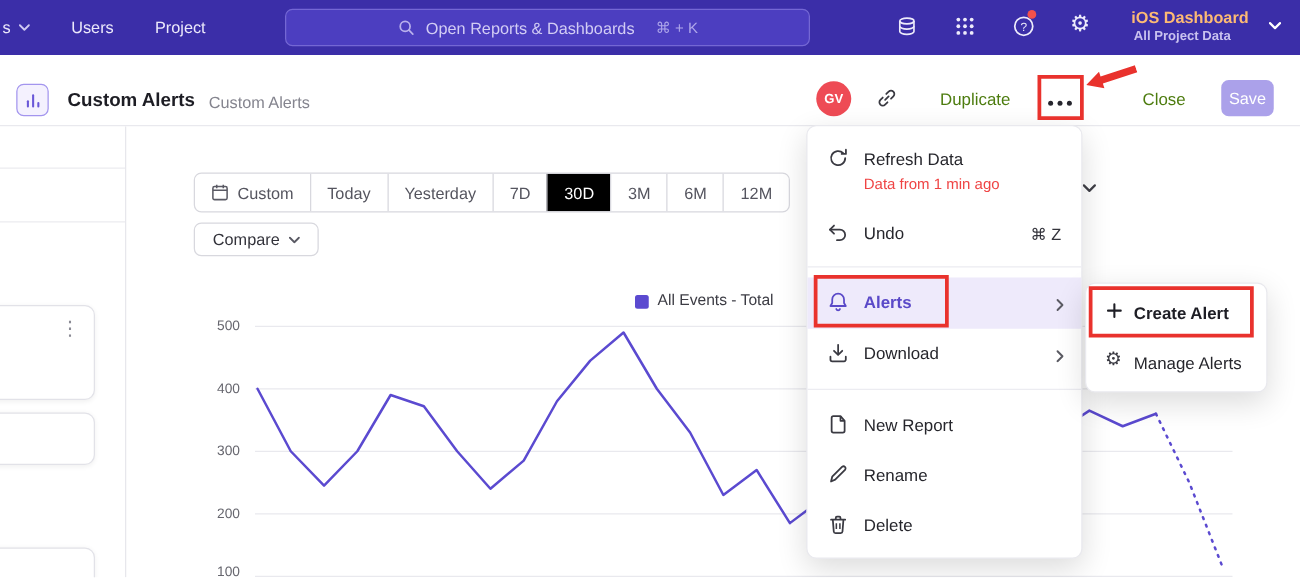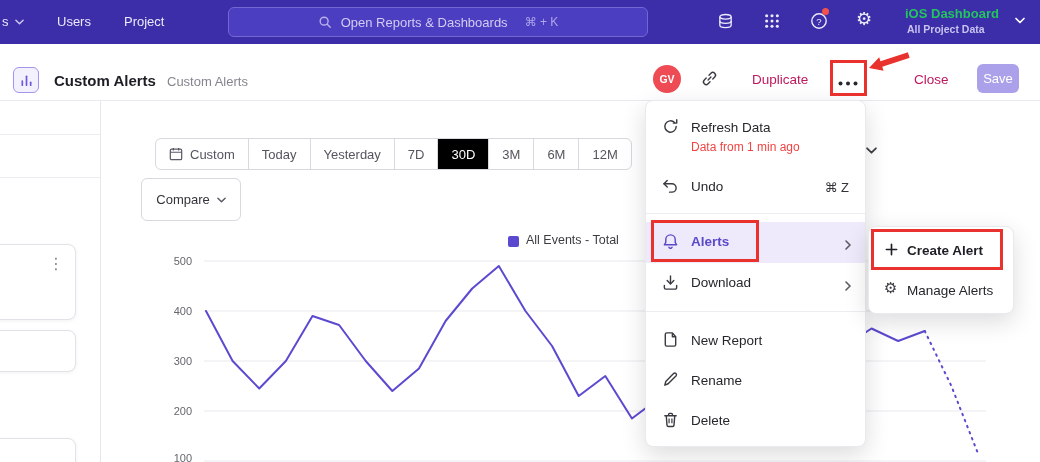--- a/index.html
+++ b/index.html
@@ -11,33 +11,33 @@
   
   .topnav{position:absolute;left:0;top:0;width:1040px;height:44px;background:#3b2ea8;z-index:10;}
   .nav-link{position:absolute;top:14px;font-size:13px;color:#ece9fb;white-space:nowrap;}
   .searchbar{position:absolute;left:228px;top:7px;width:420px;height:30px;box-sizing:border-box;
     background:#4c3ec0;border:1px solid #7467d4;border-radius:6px;display:flex;align-items:center;
     justify-content:center;gap:9px;}
   .search-text{font-size:13px;color:#d2ccf4;}
   .search-kbd{font-size:12px;color:#aea6ea;margin-left:8px;}
   .nav-icon{position:absolute;color:#edebfb;line-height:1;}
   .notif-dot{position:absolute;left:822px;top:8px;width:7px;height:7px;border-radius:50%;background:#f4514b;}
-  .proj-title{position:absolute;left:905px;top:6px;font-size:13px;font-weight:700;color:#22c55e;}
+  .proj-title{position:absolute;left:905px;top:6px;font-size:13px;font-weight:700;color:#fdba74;}
   .proj-sub{position:absolute;left:907px;top:23px;font-size:10.5px;font-weight:600;color:#c9c2ef;}
 
   
   .header{position:absolute;left:0;top:44px;width:1040px;height:57px;background:#fff;
     border-bottom:1px solid #e9e9ee;box-sizing:border-box;z-index:10;}
   .appicon{position:absolute;left:13px;top:67px;width:26px;height:26px;box-sizing:border-box;
     border:1.5px solid #a395ee;border-radius:6px;background:#f4f1fe;display:flex;align-items:center;justify-content:center;color:#6a58d8;z-index:11;}
   .page-title{position:absolute;left:54px;top:72px;font-size:15px;font-weight:700;color:#1d1d24;z-index:11;}
   .breadcrumb{position:absolute;left:167px;top:74px;font-size:13px;color:#85858f;z-index:11;}
   .avatar{position:absolute;left:653px;top:65px;width:28px;height:28px;border-radius:50%;background:#ee4b55;
     color:#fff;font-size:10.5px;font-weight:700;display:flex;align-items:center;justify-content:center;z-index:11;}
-  .hdr-act{position:absolute;font-size:13.5px;color:#be185d;z-index:11;}
+  .hdr-act{position:absolute;font-size:13.5px;color:#4d7c0f;z-index:11;}
 
   .save-btn{position:absolute;left:977px;top:64px;width:42px;height:29px;border-radius:6px;background:#aba1ea;
     color:#fff;font-size:13px;display:flex;align-items:center;justify-content:center;z-index:11;}
 
   
   .side-border{position:absolute;left:100px;top:101px;width:1px;height:361px;background:#e7e7ec;}
   .side-line{position:absolute;left:0;width:100px;height:1px;background:#ececf0;}
   .side-card{position:absolute;left:-28px;width:104px;box-sizing:border-box;background:#fff;
     border:1px solid #e2e2e8;border-radius:8px;box-shadow:0 1px 4px rgba(0,0,0,.06);}
   .kebab{position:absolute;left:48px;top:256px;font-size:16px;color:#8a8a94;line-height:1;}
@@ -144,21 +144,21 @@
       </div>
   </div>
 
   <span class="abs chev" style="left:866px;top:147px;z-index:5;color:#3f3f47" data-interactable="true">
     <svg viewBox="0 0 10 6" width="11" height="7">
         <path d="M1 1l4 4 4-4" fill="none" stroke="currentColor" stroke-width="1.6" stroke-linecap="round" stroke-linejoin="round"></path>
       </svg>
   </span>
 
 
-  <div class="btn" style="left:141px;top:178px;width:100px;height:43px" data-interactable="true">
+  <div class="btn" style="left:155px;top:178px;width:100px;height:27px" data-interactable="true">
     <span data-interactable="false">Compare</span>
     <span class="chev" data-interactable="false">
       <svg viewBox="0 0 10 6" width="9" height="6">
           <path d="M1 1l4 4 4-4" fill="none" stroke="currentColor" stroke-width="1.6" stroke-linecap="round" stroke-linejoin="round"></path>
         </svg>
     </span>
   </div>
 
   <header class="topnav" data-interactable="false">
     <span class="nav-link" style="left:2px" data-interactable="true">s</span>

